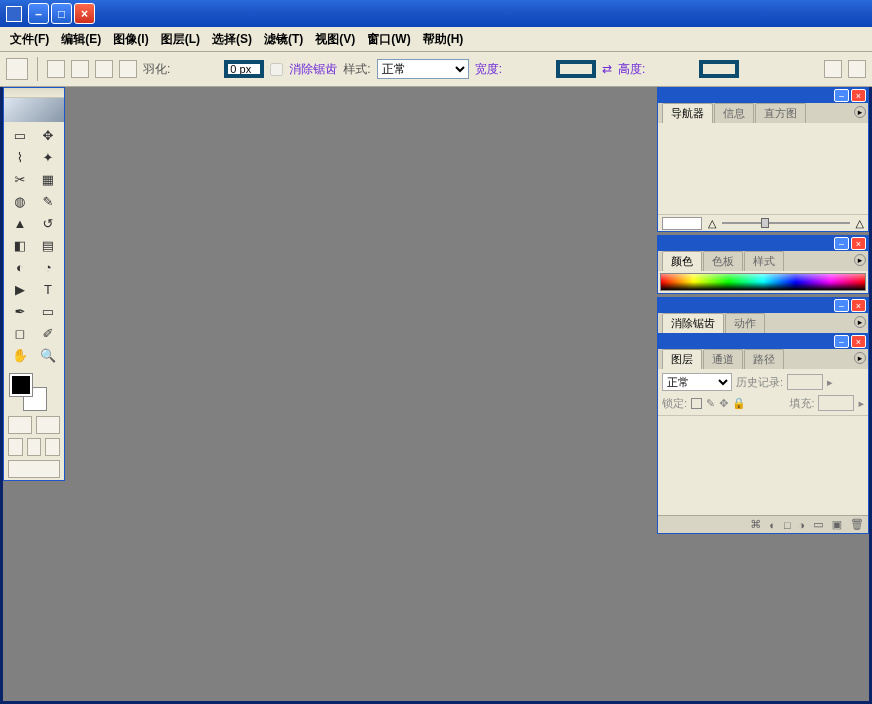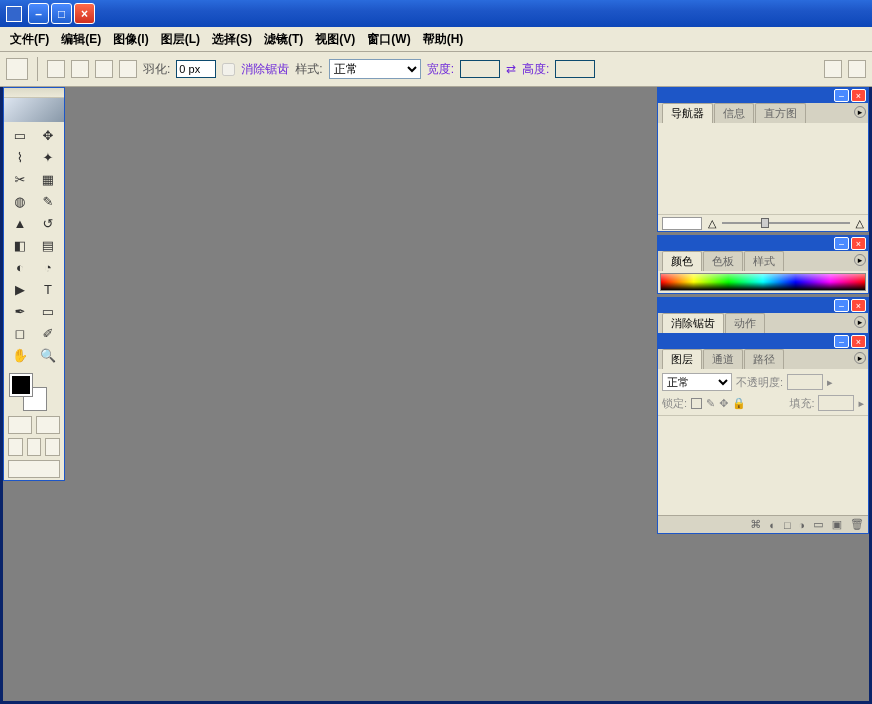--- a/index.html
+++ b/index.html
@@ -18,21 +18,21 @@
 .menubar { height:25px; background:#ece9d8; border-bottom:1px solid #aca899; display:flex; align-items:center; padding:0 4px; font-size:12px; }
 .menubar span { padding:3px 6px; cursor:pointer;font-weight:bold; }
 
 
 .optbar { height:35px; background:#ece9d8; border-bottom:1px solid #aca899; display:flex; align-items:center; padding:0 6px; font-size:12px; gap:6px; }
 .optbar .tool-ico { width:22px; height:22px; border:1px solid #aca899; background:#f5f3e9; }
 .optbar .sep { width:1px; height:24px; background:#aca899; margin:0 3px; }
 .optbar .smallbtn { width:18px; height:18px; border:1px solid #aca899; background:#f5f3e9; cursor:pointer; }
 .optbar label { color:#555; }
 .optbar label.dis { color:#6d28d9; }
-.optbar input.txt { width:40px; height:18px; border:1px solid #0c4a6e; background:#fff; font-size:11px; padding:0 2px; }
+.optbar input.txt { width:40px; height:18px; border:4px solid #0c4a6e; background:#fff; font-size:11px; padding:0 2px;margin-left:48px; }
 .optbar input.dis { background:#ece9d8; color:#999; }
 .optbar input[type=checkbox] { width:13px; height:13px; }
 .optbar select { width:92px; height:20px; border:1px solid #7f9db9; background:#fff; font-size:12px; }
 .optbar .right { margin-left:auto; display:flex; gap:6px; }
 
 
 .workspace { position:absolute; left:3px; right:3px; top:87px; bottom:3px; background:#808080; }
 
 
 .toolbox { position:absolute; left:0; top:0; width:62px; background:#ece9d8; border:1px solid #1d56c7; }
@@ -237,21 +237,21 @@
     </div>
     <div class="tabs">
       <div class="tab active">图层</div>
       <div class="tab inact">通道</div>
       <div class="tab inact">路径</div>
       <div class="flyout">▸</div>
     </div>
     <div class="panel-body layer-opts">
       <div class="layer-row">
         <select><option>正常</option></select>
-        <span>不透明度:</span>
+        <span>历史记录:</span>
         <input class="pct" value="" style="">
         <span>▸</span>
       </div>
       <div class="layer-row">
         <span>锁定:</span>
         <span class="lock-ico"></span>
         <span>✎</span>
         <span>✥</span>
         <span>🔒</span>
         <span style="margin-left:auto">填充:</span>

